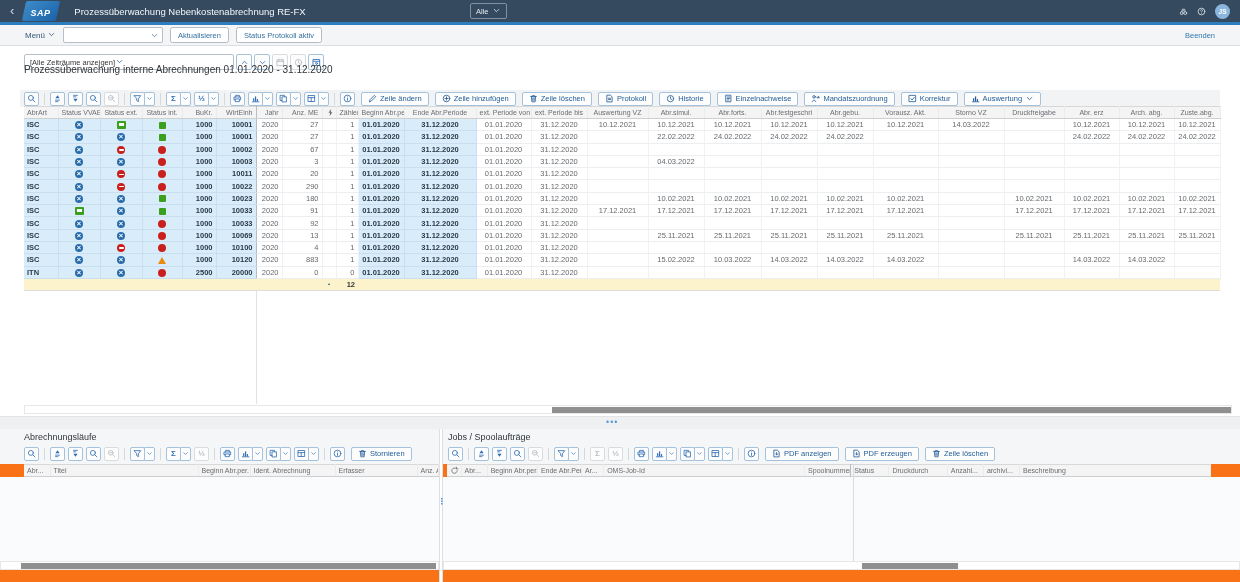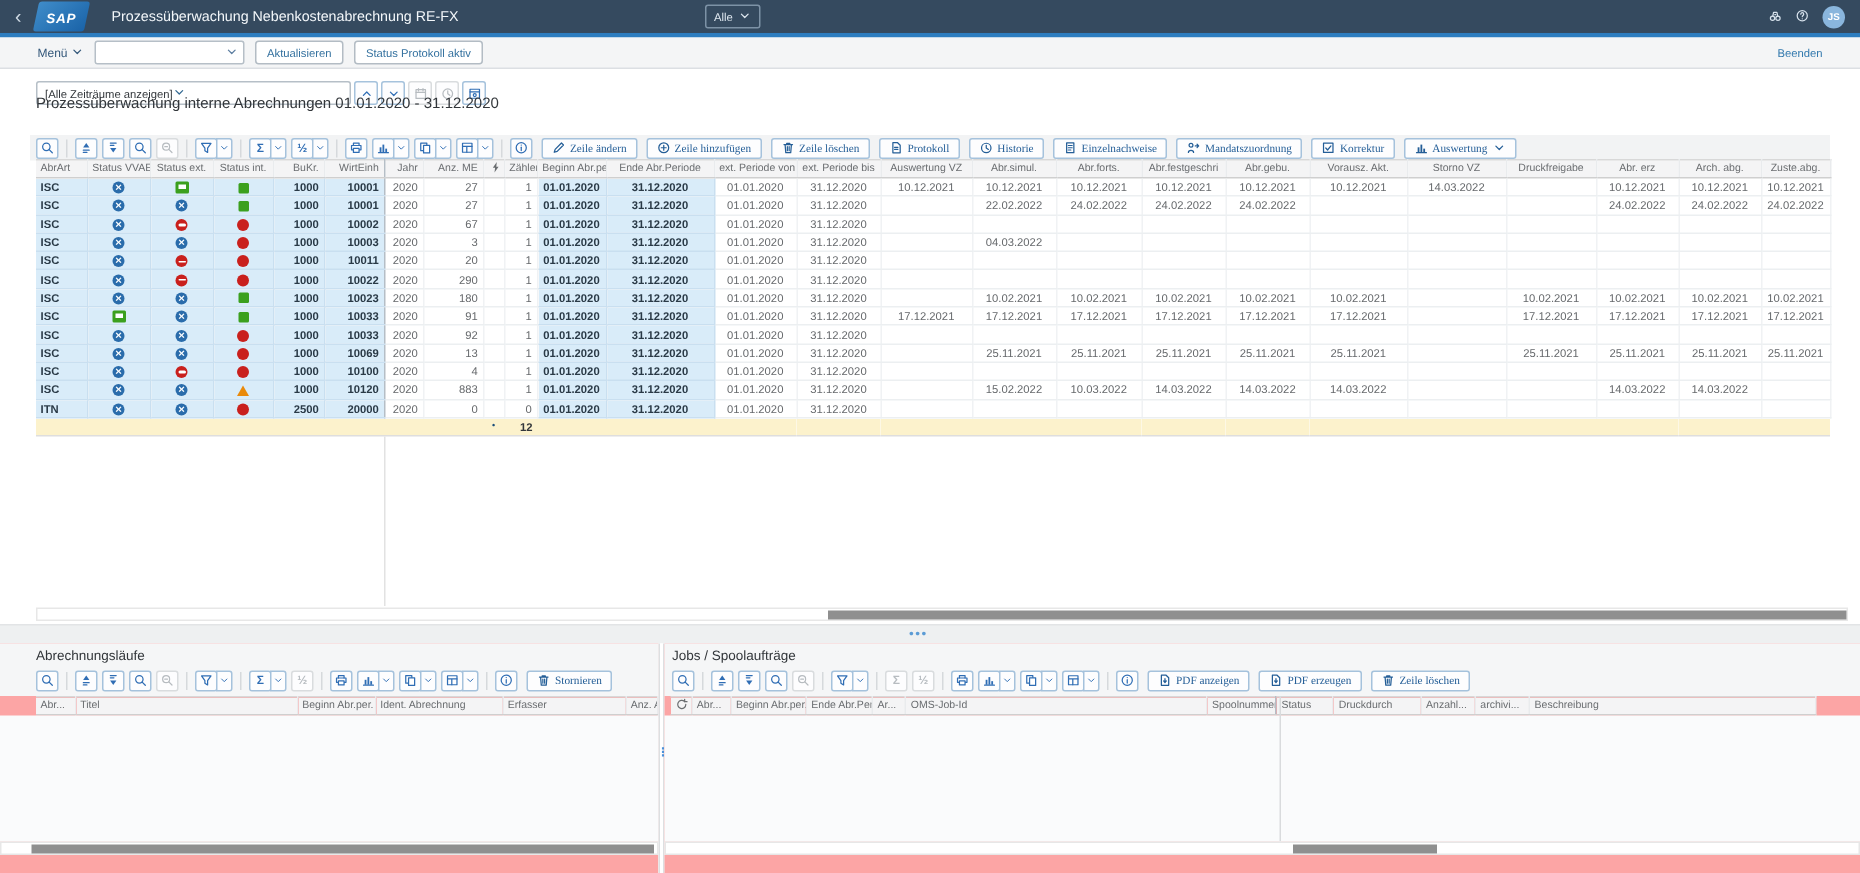--- a/index.html
+++ b/index.html
@@ -34,21 +34,21 @@
   
   #heading{position:absolute;top:64px;left:24px;font-size:10px;color:#32363a}
   
   .tstrip{position:absolute;height:17px;background:#f2f3f4;display:flex;align-items:center;gap:3px;padding:0 4px;box-sizing:border-box}
   #tb-main{top:90px;left:20px;right:20px}
   .tgrp{display:inline-flex}
   .tbtn{height:14px;min-width:15px;background:#fdfdfe;border:1px solid #a5c2dc;border-radius:2px;color:#2f6db4;display:inline-flex;align-items:center;justify-content:center;padding:0 1px;cursor:pointer}
   .tbtn.chev{min-width:9px;margin-left:-1px;border-top-left-radius:0;border-bottom-left-radius:0}
   .tbtn.dis{color:#b7bcc0;border-color:#d9dcde;cursor:default}
   .tsep{width:1px;height:12px;background:#d6d9dc;margin:0 2px}
-  .txtbtn{height:14px;background:#fdfdfe;border:1px solid #a5c2dc;border-radius:2px;color:#245e97;font-size:7.5px;font-family:Liberation Serif, serif;display:inline-flex;align-items:center;gap:3px;padding:0 6px;margin-left:3px;white-space:nowrap;cursor:pointer}
+  .txtbtn{height:14px;background:#fdfdfe;border:1px solid #a5c2dc;border-radius:2px;color:#245e97;font-size:7.5px;font-family:Liberation Sans, sans-serif;display:inline-flex;align-items:center;gap:3px;padding:0 6px;margin-left:3px;white-space:nowrap;cursor:pointer}
   
   .ic{display:inline-flex;align-items:center;justify-content:center;line-height:1}
   .ic svg{width:9px;height:9px;display:block}
   .ic-t{font-size:8px;font-weight:bold}
   .chev .ic svg{width:7px;height:7px}
   
   #main-table{position:absolute;top:106px;left:24px;width:1196px;border-collapse:collapse;table-layout:fixed}
   #main-table th{background:#f4f4f5;border-top:1px solid #d8d8d8;border-bottom:1px solid #cfcfcf;border-right:1px solid #e9ebed;
       font-size:7px;font-weight:normal;color:#6a6d70;height:11px;padding:0 3px;white-space:nowrap;overflow:hidden}
   #main-table td{height:11.3px;font-size:7.5px;color:#66696c;padding:0 3px;border-bottom:1px solid #eceff1;border-right:1px solid #f0f2f4;white-space:nowrap;overflow:hidden}
@@ -69,21 +69,21 @@
   .st-warning-triangle{width:0;height:0;border-left:4px solid transparent;border-right:4px solid transparent;border-bottom:7px solid #e98a0b}
   
   #void-line{position:absolute;left:256px;top:291px;width:1px;height:113px;background:#e2e2e2}
   .hscroll{position:absolute;height:9px;background:#fff;border:1px solid #e7e7e7;box-sizing:border-box}
   .hscroll .thumb{position:absolute;top:1px;height:6px;background:#8f8f8f}
   #hs-main{top:405px;left:24px;width:1208px}
   #hsplit{position:absolute;top:416px;left:0;right:0;height:13px;background:#eef0f1;border-top:1px solid #e2e4e6;border-bottom:1px solid #e2e4e6;cursor:row-resize}
   #hsplit .dots{position:absolute;left:606px;top:0px;color:#5b9bd5;font-size:9px;letter-spacing:1px}
   
   #panels{position:absolute;top:429px;left:0;right:0;bottom:0;background:#fff}
-  .panel{position:absolute;top:0;height:153px;background:#fca5a5}
+  .panel{position:absolute;top:0;height:153px;background:#f97316}
   #panel-runs{left:0;width:439px}
   #panel-jobs{left:443px;right:0}
   .ptop{position:absolute;top:0;left:0;right:0;height:35px;background:#f5f6f7}
   .ptitle{position:absolute;top:3px;font-size:9px;color:#32363a;z-index:2}
   #panel-runs .ptitle{left:24px}
   #panel-jobs .ptitle{left:5px}
   .ptb{top:16px;background:transparent}
   #tb-runs{left:20px;right:2px}
   #tb-jobs{left:1px;right:2px}
   .ptable{position:absolute;top:35px;border-collapse:collapse;table-layout:fixed}

